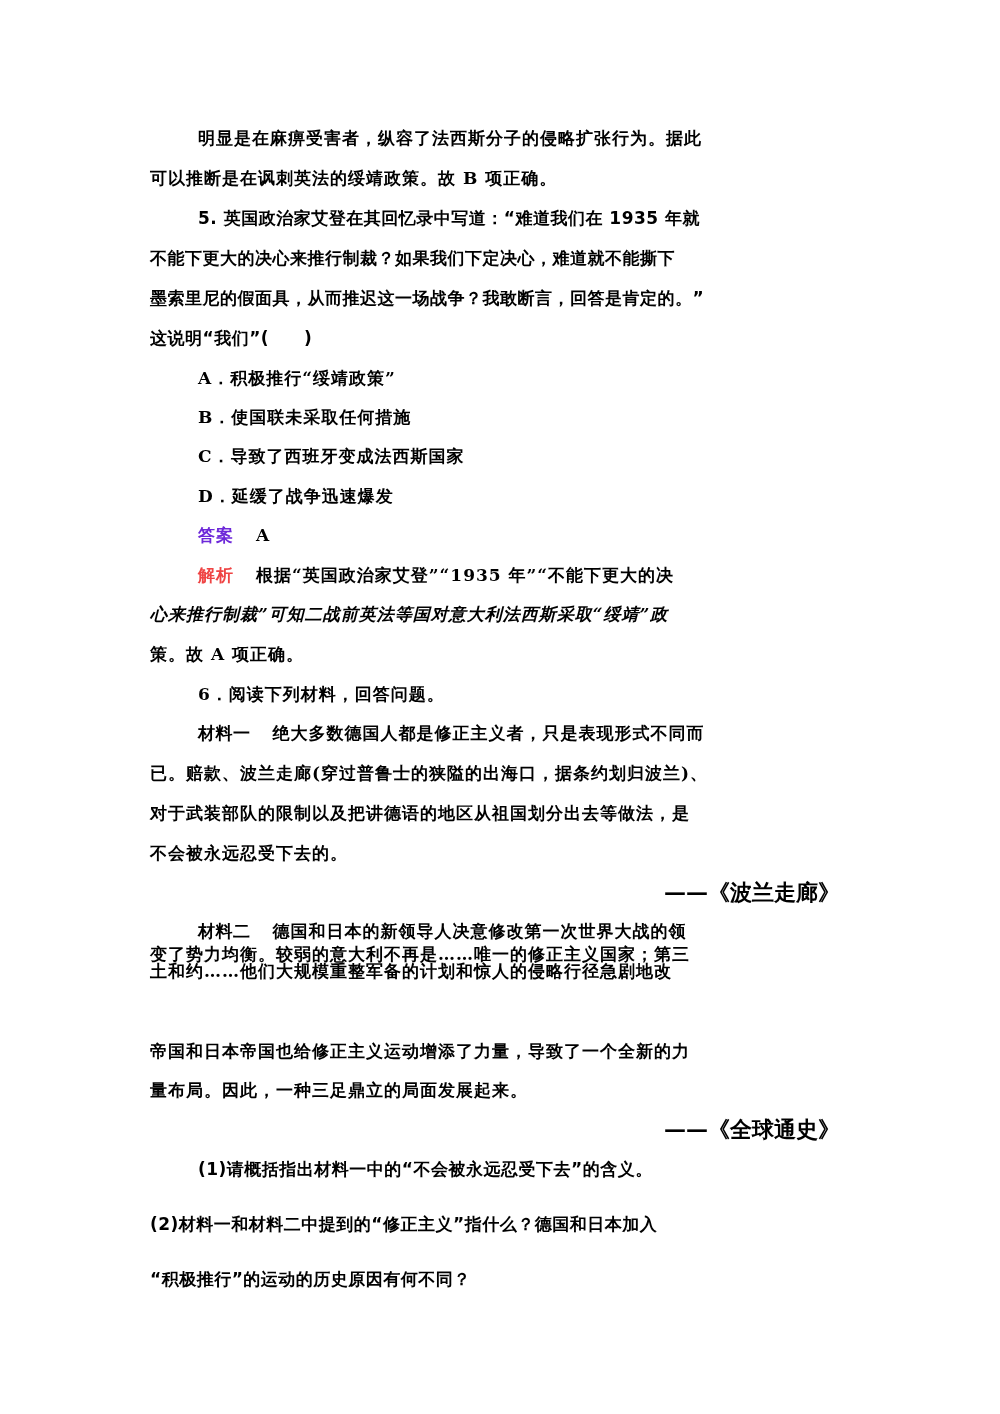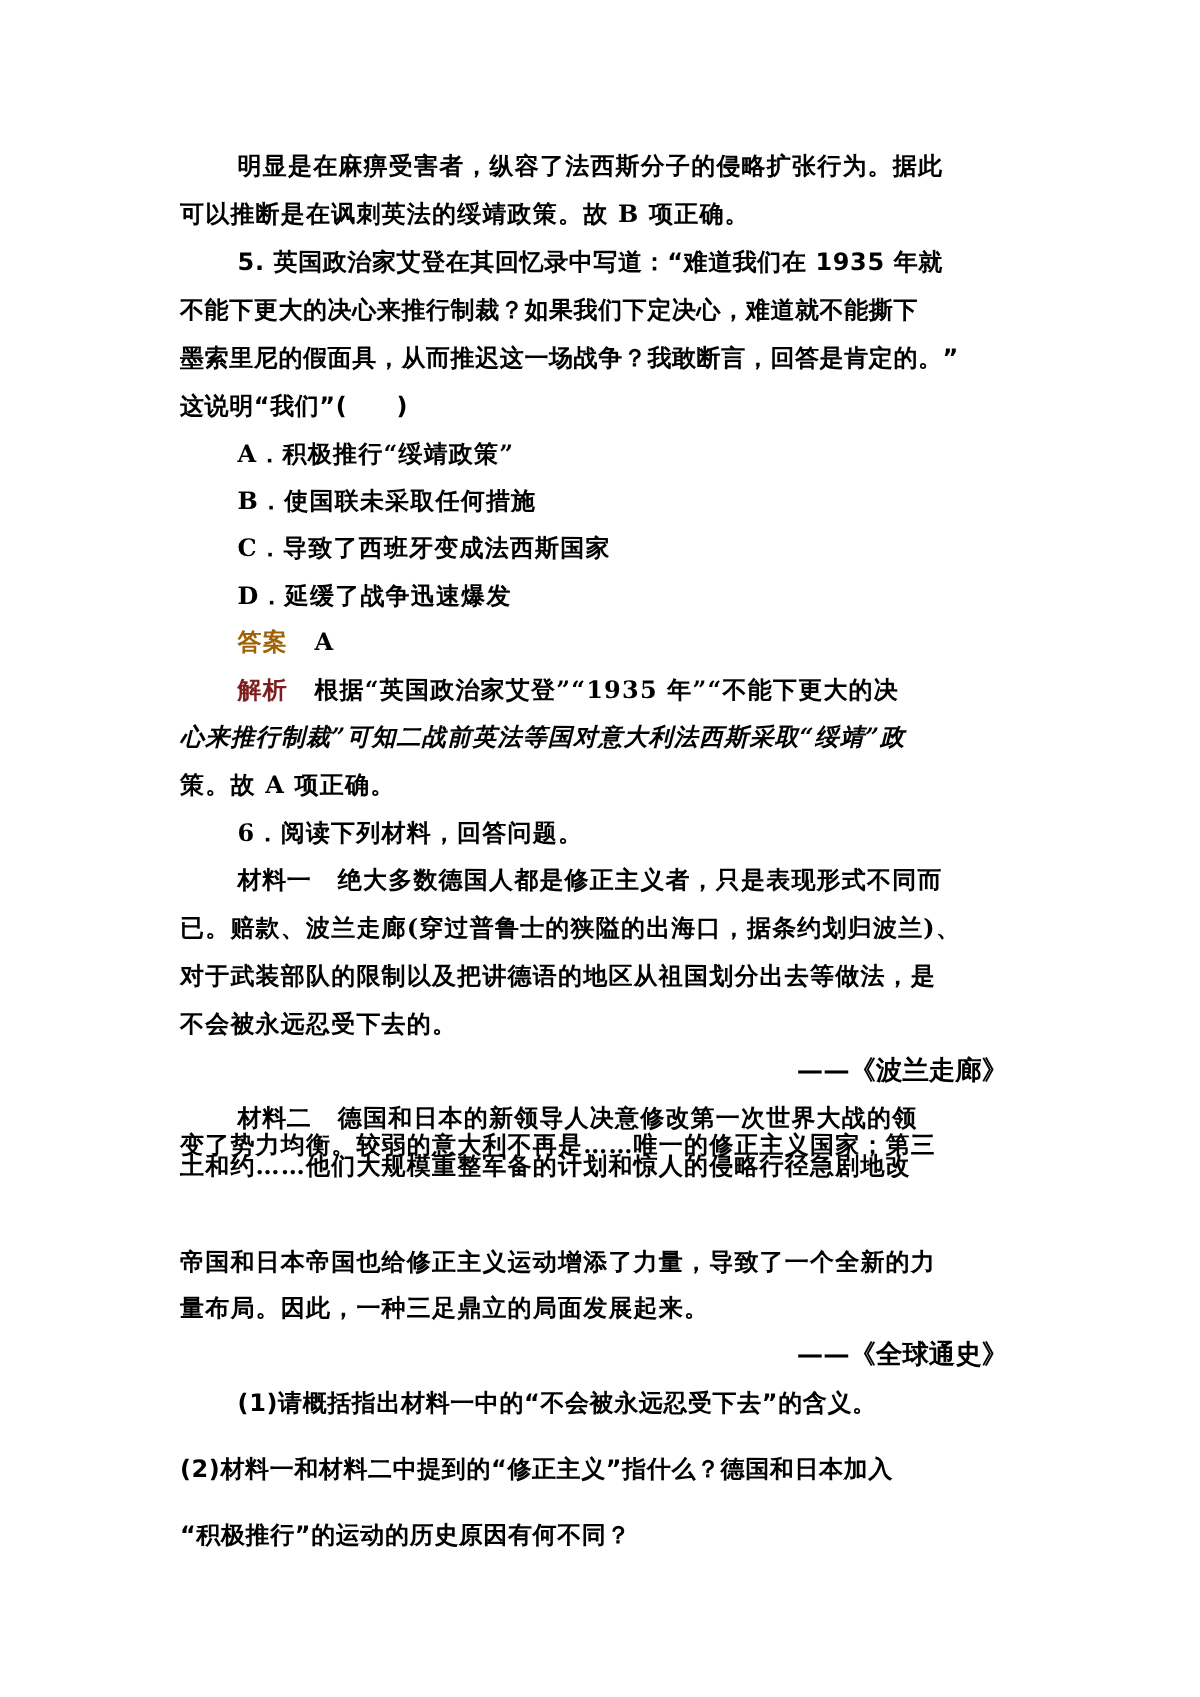--- a/index.html
+++ b/index.html
@@ -18,34 +18,34 @@
     .page {
       position: absolute;
       left: 150px;
       top: 0;
       width: 700px;
     }
     .line {
       position: absolute;
       left: 0;
       white-space: nowrap;
-      font-size: 20px;
+      font-size: 17px;
       line-height: 28px;
       font-weight: bold;
       letter-spacing: 1px;
     }
     .indent { left: 48px; }
     .opt { left: 48px; }
     .q-sans {
       font-family: "DejaVu Sans", "Liberation Sans", sans-serif;
       font-weight: bold;
       letter-spacing: 0.5px;
     }
-    .label-red { color: #a16207; font-family: "DejaVu Sans", "Liberation Sans", sans-serif; font-weight: bold; }
-    .label-blue { color: #7f1d1d; font-family: "DejaVu Sans", "Liberation Sans", sans-serif; font-weight: bold; }
+    .label-red { color: #6d28d9; font-family: "DejaVu Sans", "Liberation Sans", sans-serif; font-weight: bold; }
+    .label-blue { color: #ef4444; font-family: "DejaVu Sans", "Liberation Sans", sans-serif; font-weight: bold; }
     .label-gap { display: inline-block; width: 22px; }
     .source {
       position: absolute;
       right: 10px;
       white-space: nowrap;
       font-size: 22px;
       line-height: 28px;
       font-weight: bold;
     }
   </style>

